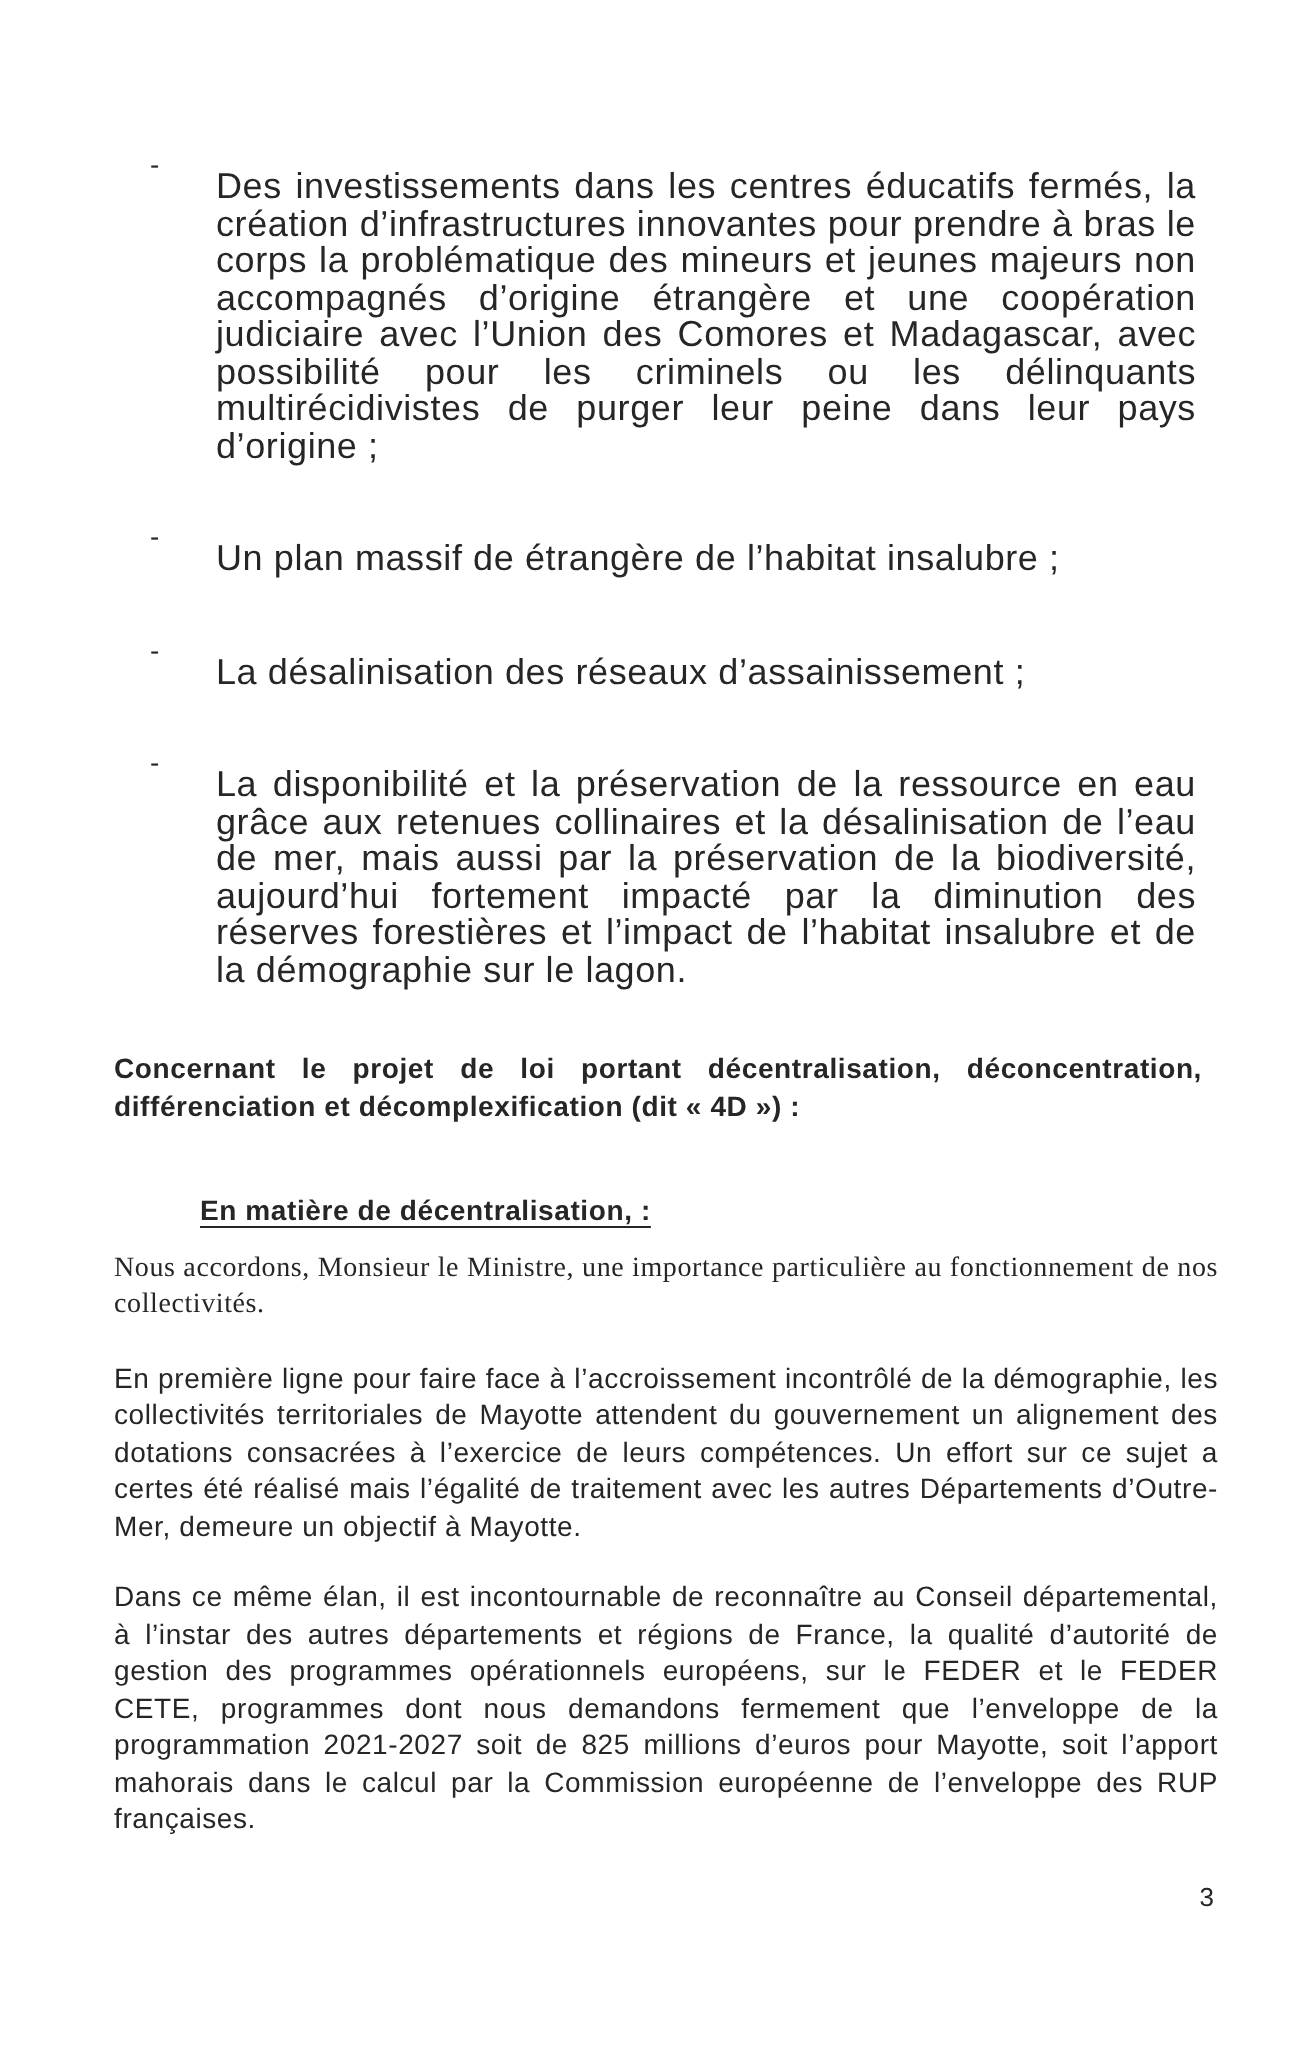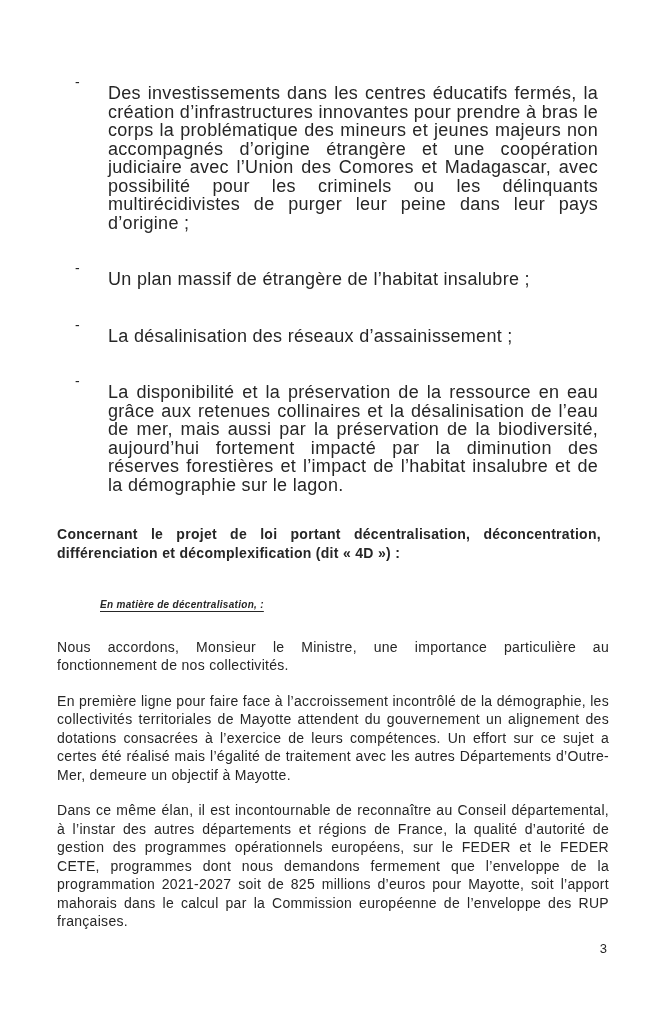--- a/index.html
+++ b/index.html
@@ -49,38 +49,38 @@
     margin: 20px 8px 0 0;
     font-size: 14px;
     line-height: 18.5px;
     letter-spacing: 0.3px;
     font-weight: bold;
     text-align: justify;
     text-align-last: left;
   }
   .subsection-heading {
     margin: 34px 0 0 43px;
-    font-size: 10px;
+    font-size: 14px;
     line-height: 18.5px;
     letter-spacing: 0.3px;
     font-weight: bold;
     text-decoration: underline;
     text-underline-offset: 3px;
-    font-style: italic;
   }
   .para {
     margin: 17px 0 0 0;
     font-size: 14px;
     line-height: 18.5px;
     letter-spacing: 0.3px;
     text-align: justify;
     text-align-last: left;
   }
   .para-first {
-    margin-top: 23px;
+    margin-top: 11px;
+    font-family: Liberation Serif, serif;
   }
   .page-number {
     position: absolute;
     top: 941px;
     right: 38px;
     font-size: 13px;
     color: #262626;
   }
 </style>
 </head>

